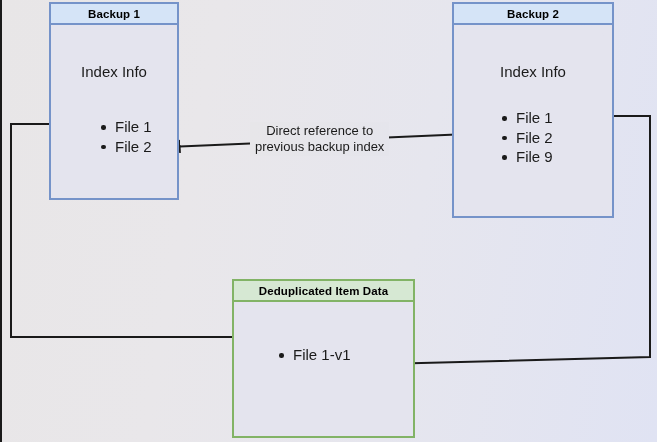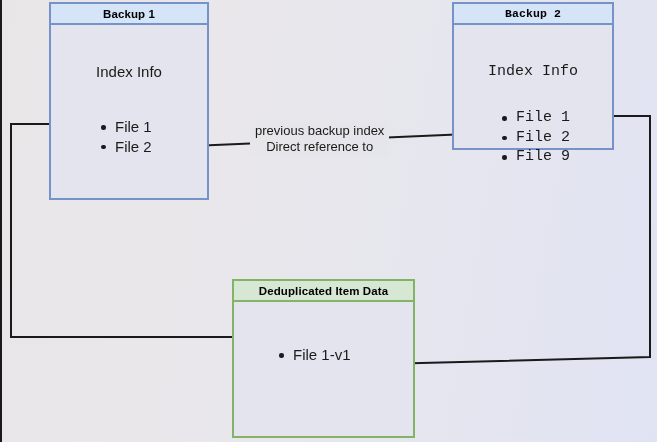--- a/index.html
+++ b/index.html
@@ -137,32 +137,32 @@
       </marker>
     </defs>
 
     <path d="M 489 133 L 166 147" fill="none" stroke="#1a1a1a" stroke-width="2" marker-end="url(#arrow-end)"></path>
 
     <path d="M 88 124 L 9 124 L 9 337 L 268 337" fill="none" stroke="#1a1a1a" stroke-width="2" stroke-linejoin="miter" marker-end="url(#arrow-end)"></path>
 
     <path d="M 578 116 L 648 116 L 648 357 L 380 364" fill="none" stroke="#1a1a1a" stroke-width="2" stroke-linejoin="miter" marker-end="url(#arrow-end)"></path>
   </svg>
 
-  <div class="box blue" style="left:47px; top:2px; width:160px; height:198px;padding-left:35px;">
+  <div class="box blue" style="left:47px; top:2px; width:130px; height:198px;padding-left:35px;">
     <div class="box-header">Backup 1</div>
     <div class="box-body">
       <div class="index-label">Index Info</div>
       <ul class="filelist" style="left:49px; top:92px;">
         <li>File 1</li>
         <li>File 2</li>
       </ul>
     </div>
   </div>
 
-  <div class="box blue" style="left:450px; top:2px; width:162px; height:148px;font-family:Liberation Mono, monospace;">
+  <div class="box blue" style="left:450px; top:2px; width:162px; height:216px;">
     <div class="box-header">Backup 2</div>
     <div class="box-body">
       <div class="index-label">Index Info</div>
       <ul class="filelist" style="left:47px; top:83px;">
         <li>File 1</li>
         <li>File 2</li>
         <li>File 9</li>
       </ul>
     </div>
   </div>
@@ -170,17 +170,17 @@
   <div class="box green" style="left:230px; top:279px; width:183px; height:159px;">
     <div class="box-header">Deduplicated Item Data</div>
     <div class="box-body">
       <ul class="filelist" style="left:44px; top:43px;">
         <li>File 1-v1</li>
       </ul>
     </div>
   </div>
 
   <div class="annotation" style="left:248px; top:122px;">
+    <div>Direct reference to</div>
     <div>previous backup index</div>
-    <div>Direct reference to</div>
   </div>
 
 </div>
 
 </body></html>

